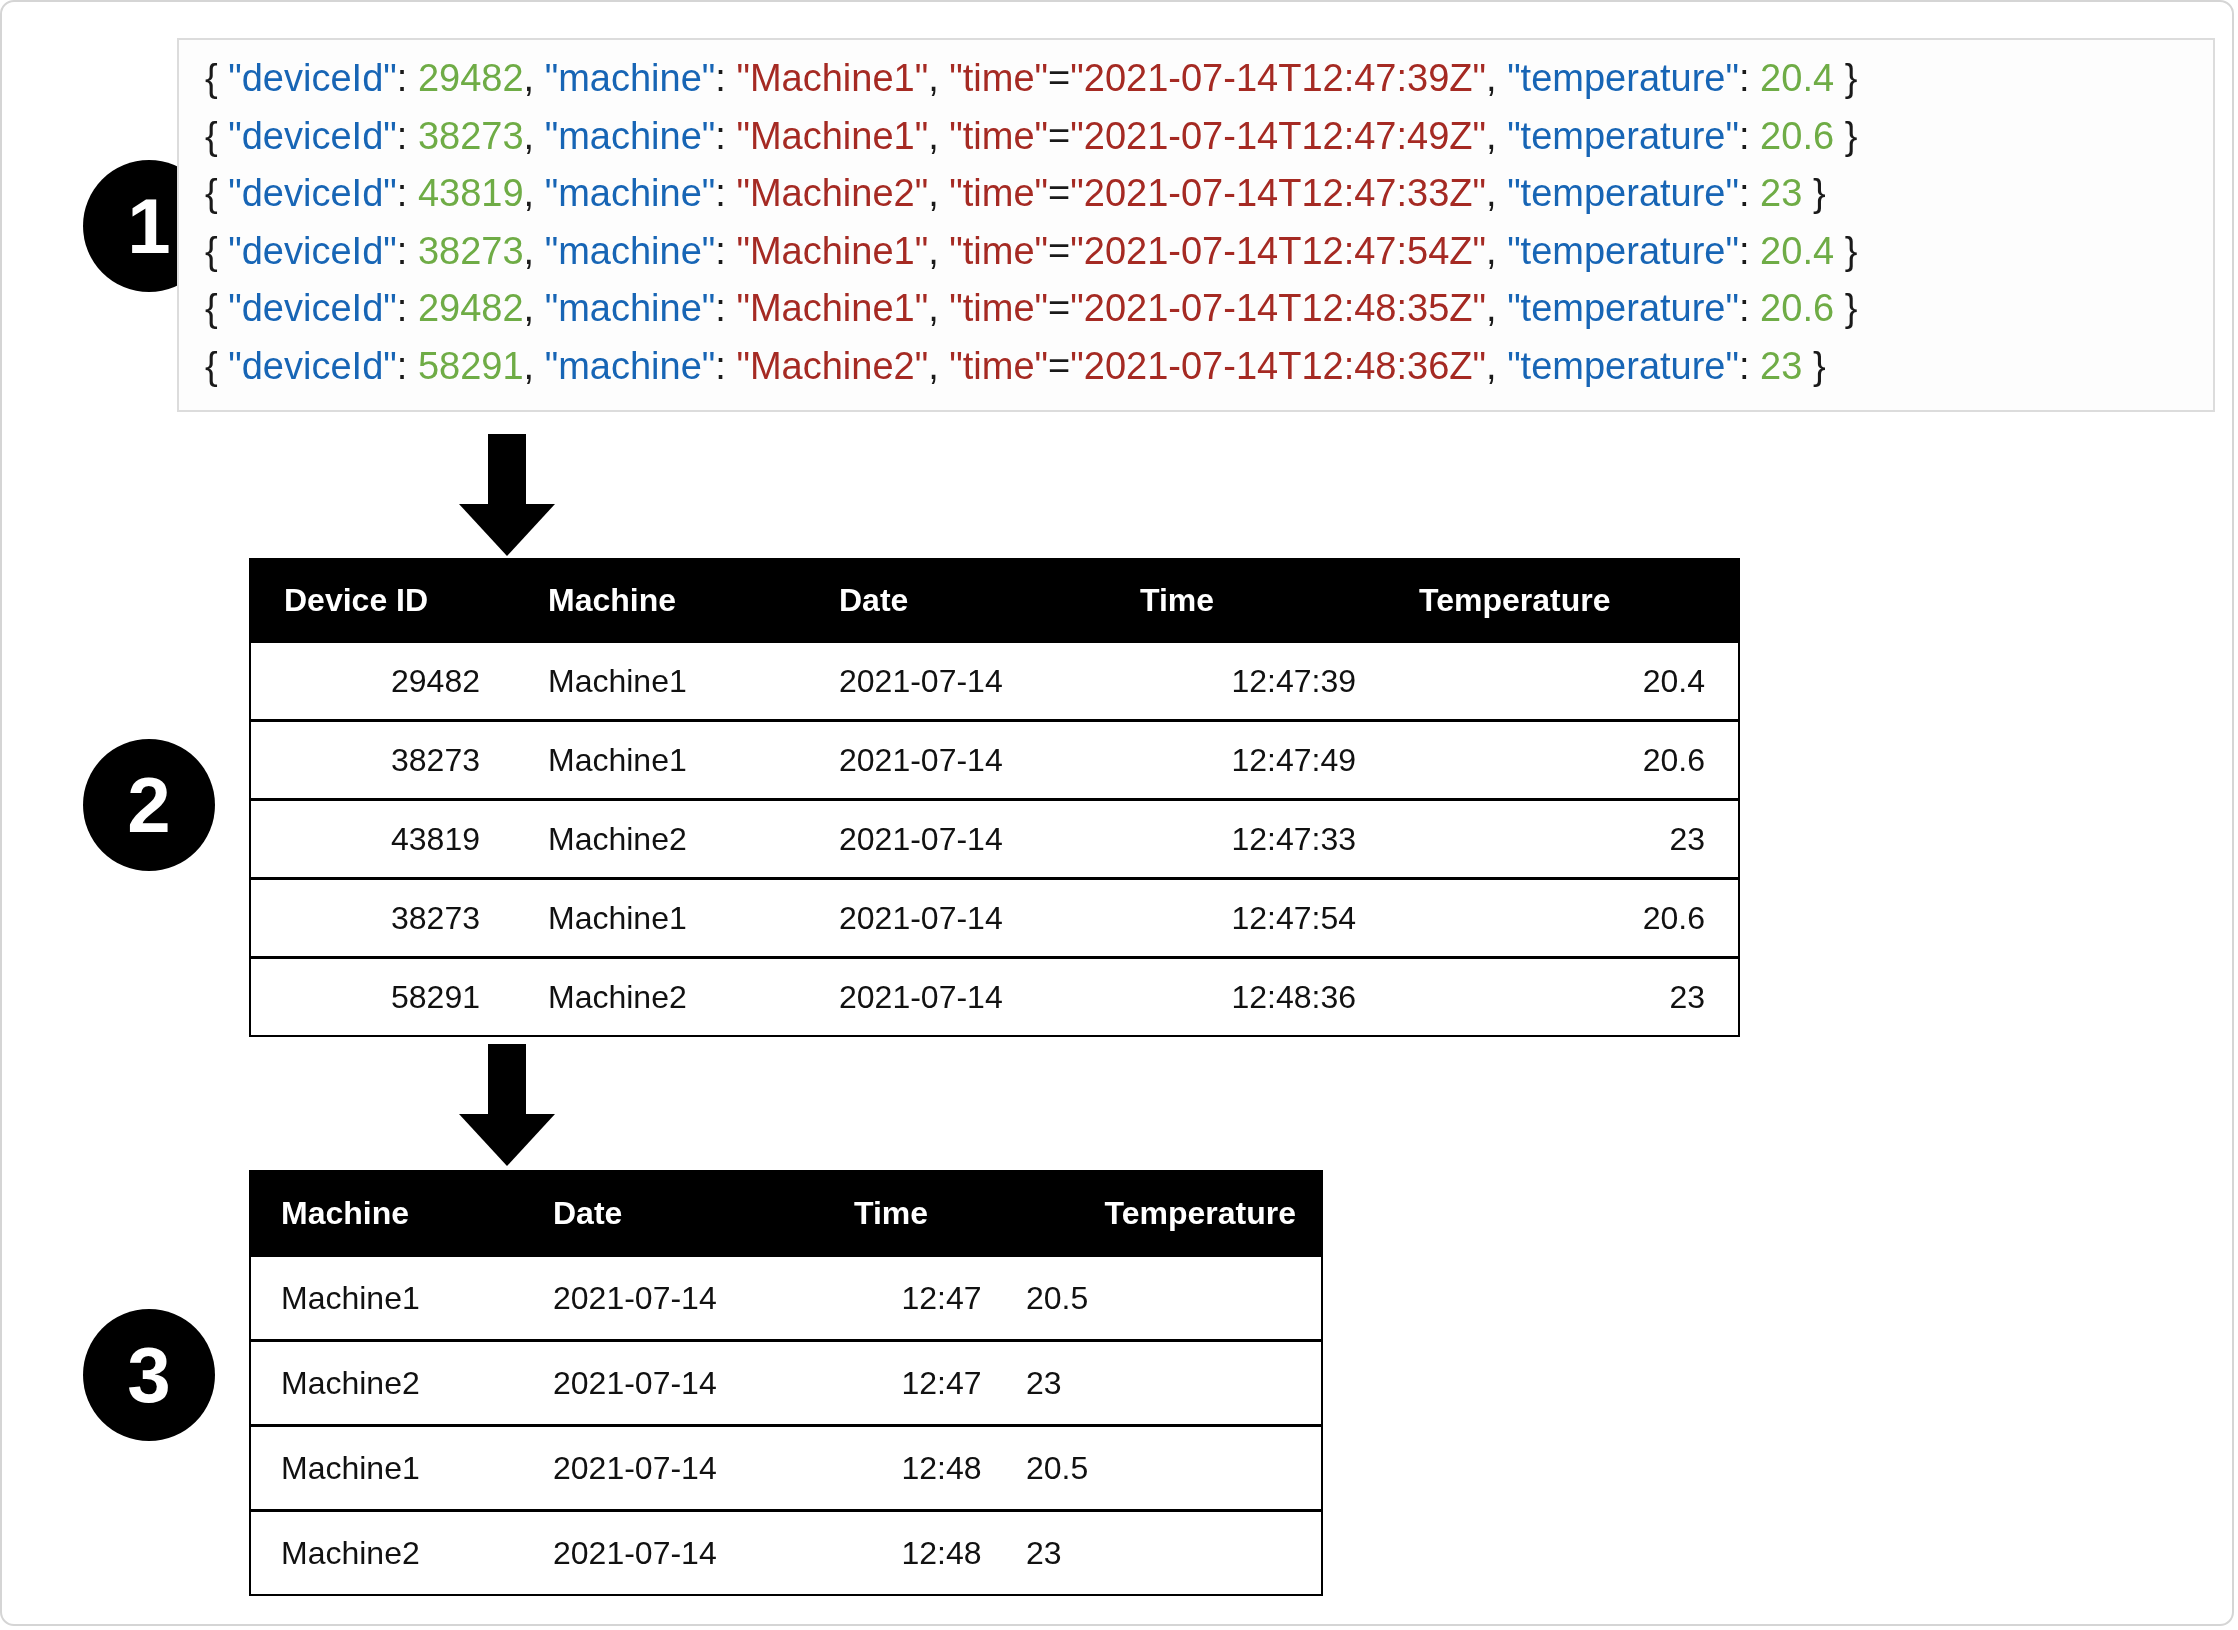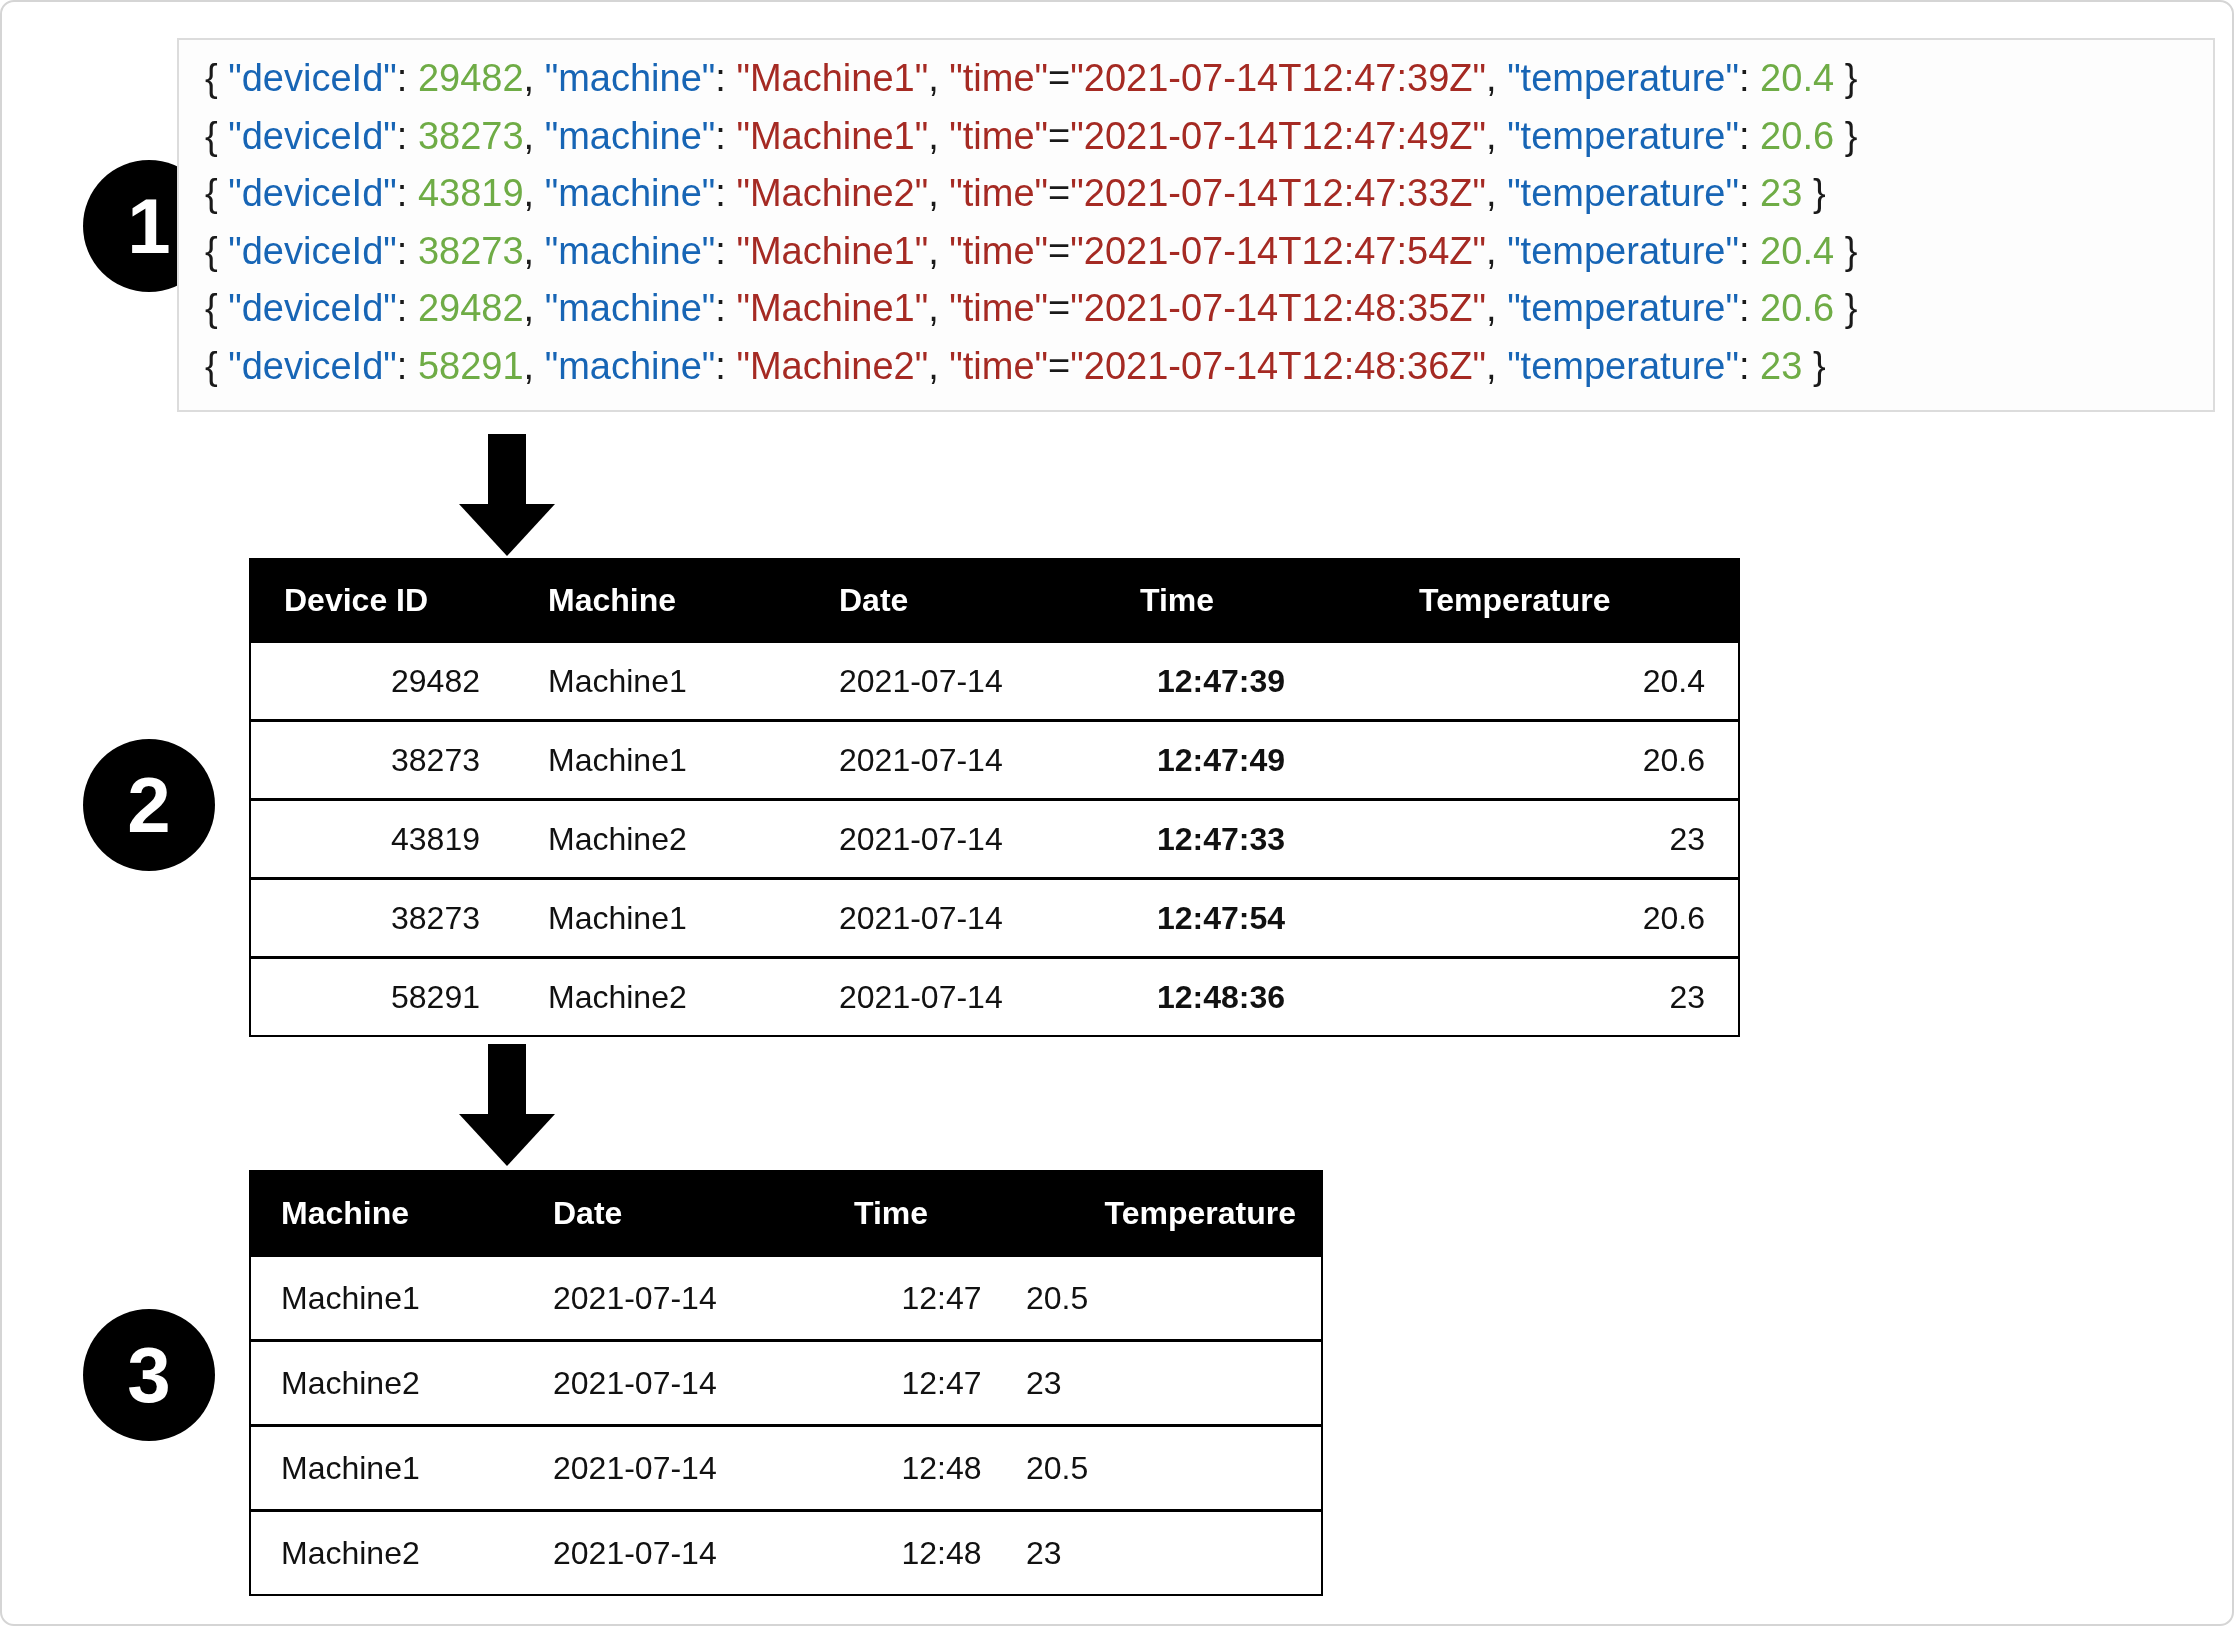--- a/index.html
+++ b/index.html
@@ -61,21 +61,21 @@
   #table1 th{height:78px;}
   #table1 td{height:74px;}
   #table1 th:nth-child(1){width:213px;padding-left:33px;}
   #table1 th:nth-child(2){width:250px;padding-left:50px;}
   #table1 th:nth-child(3){width:245px;padding-left:40px;}
   #table1 th:nth-child(4){width:230px;padding-left:55px;}
   #table1 th:nth-child(5){width:318px;padding-left:48px;}
   #table1 td:nth-child(1){text-align:right;padding-right:18px;}
   #table1 td:nth-child(2){text-align:left;padding-left:50px;}
   #table1 td:nth-child(3){text-align:left;padding-left:40px;}
-  #table1 td:nth-child(4){text-align:center;padding-right:15px;font-weight:bold;}
+  #table1 td:nth-child(4){text-align:right;padding-right:15px;}
   #table1 td:nth-child(5){text-align:right;padding-right:33px;}
   #table2{width:958px;border:2px solid #000;}
   #table2 th{height:80px;}
   #table2 td{height:80px;}
   #table2 th:nth-child(1){width:243px;padding-left:30px;}
   #table2 th:nth-child(2){width:275px;padding-left:28px;}
   #table2 th:nth-child(3){width:170px;padding-left:25px;}
   #table2 th:nth-child(4){width:270px;text-align:right;padding-right:25px;}
   #table2 td:nth-child(1){text-align:left;padding-left:30px;}
   #table2 td:nth-child(2){text-align:left;padding-left:28px;}

